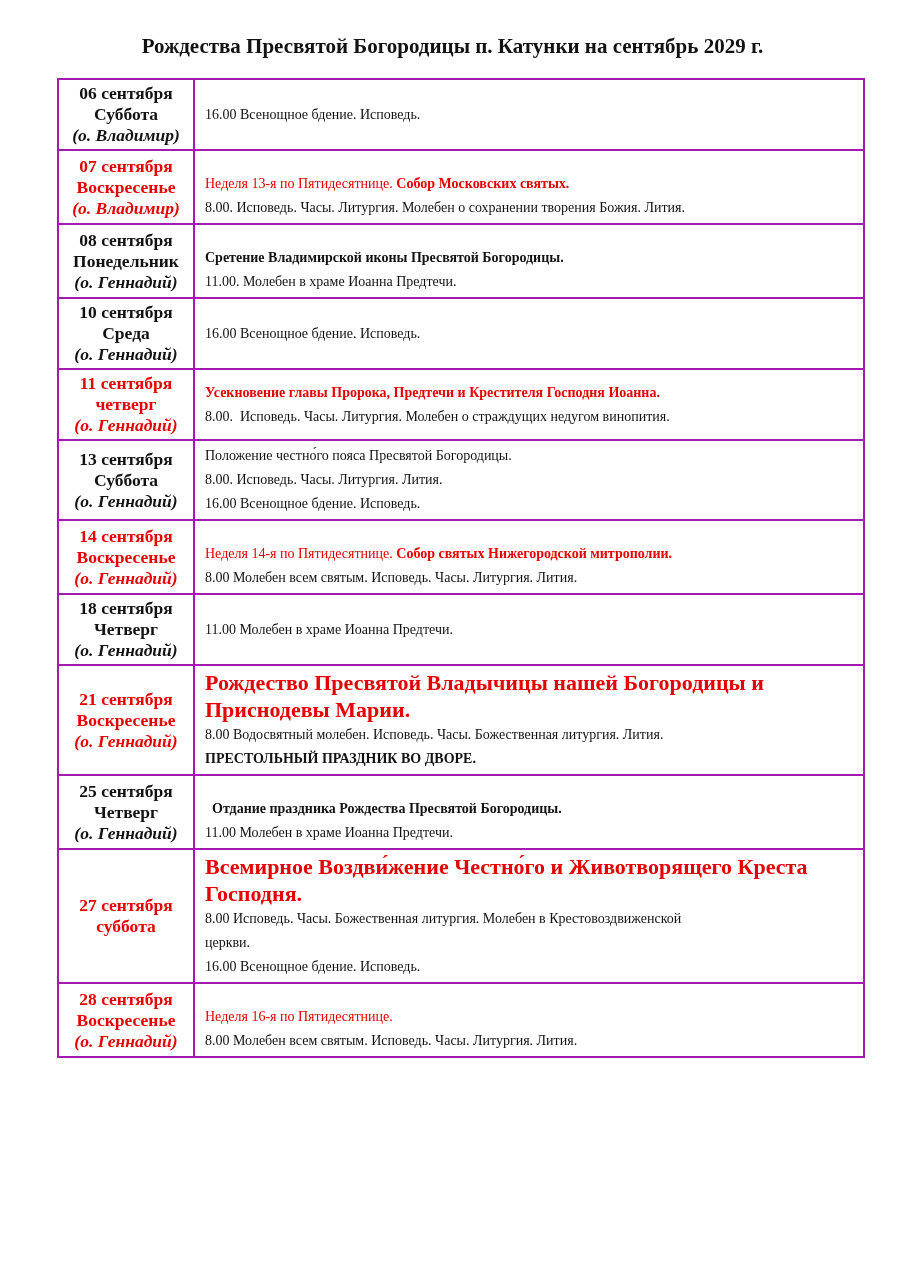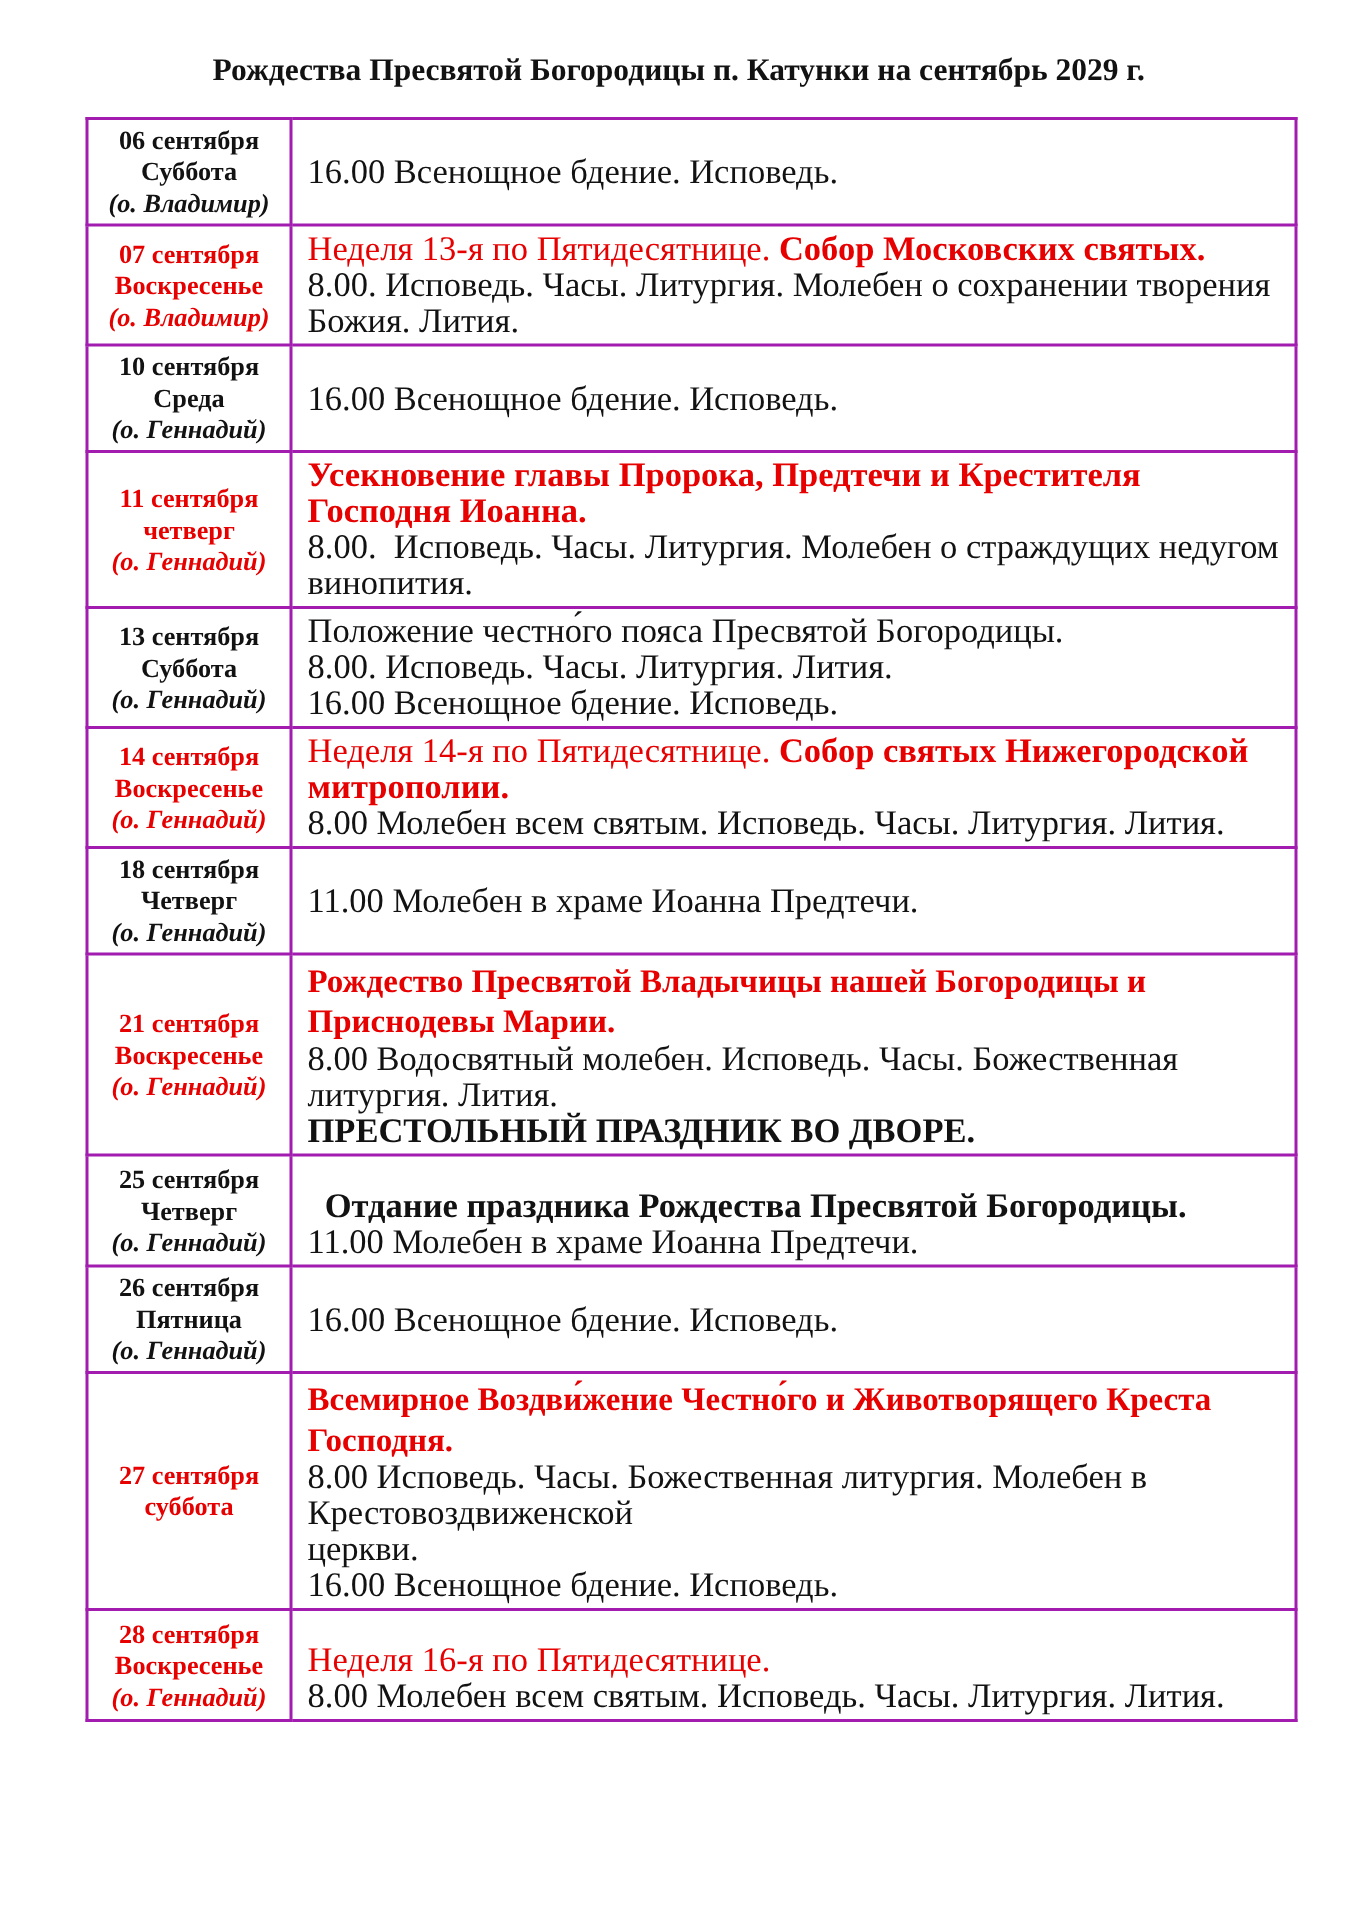--- a/index.html
+++ b/index.html
@@ -30,21 +30,21 @@
   .date-cell.red{color:var(--red,#e60000);}
   .date-line{white-space:nowrap;}
   .date-line.priest{font-style:italic;}
   .cellbox{
     display:flex;flex-direction:column;justify-content:center;
     padding:3px 10px;min-height:50px;
   }
   .layout-center .cellbox{min-height:60px;}
   .layout-spread .cellbox{justify-content:flex-end;min-height:66px;}
   .layout-stack .cellbox{justify-content:center;font-family:Liberation Serif, serif;}
-  .content-line{font-size:23px;line-height:24px;color:#121212;}
+  .content-line{font-size:14px;line-height:24px;color:#121212;}
   .content-line.red{color:var(--red,#e60000);}
   .content-line.lg{font-size:22px;line-height:27px;}
   .b{font-weight:bold;}
 </style>
 </head>
 <body>
 
 <div class="page">
   <p class="title-line" id="title2">Рождества Пресвятой Богородицы п. Катунки на сентябрь 2029 г.</p>
 
@@ -74,20 +74,33 @@
             <div class="date-line priest">(о. Владимир)</div>
           </td>
     <td class="content-cell">
       <div class="cellbox">
               <div class="content-line red"><span>Неделя 13-я по Пятидесятнице. </span><span class="b">Собор Московских святых.</span></div>
               <div class="content-line black"><span>8.00. Исповедь. Часы. Литургия. Молебен о сохранении творения Божия. Лития.</span></div>
             </div>
     </td>
   </tr>
 
+  <tr class="layout-spread">
+    <td class="date-cell black">
+            <div class="date-line">08 сентября</div>
+            <div class="date-line">Понедельник</div>
+            <div class="date-line priest">(о. Геннадий)</div>
+          </td>
+    <td class="content-cell">
+      <div class="cellbox">
+              <div class="content-line black"><span class="b">Сретение Владимирской иконы Пресвятой Богородицы.</span></div>
+              <div class="content-line black"><span>11.00. Молебен в храме Иоанна Предтечи.</span></div>
+            </div>
+    </td>
+  </tr>
 
   <tr class="layout-center">
     <td class="date-cell black">
             <div class="date-line">10 сентября</div>
             <div class="date-line">Среда</div>
             <div class="date-line priest">(о. Геннадий)</div>
           </td>
     <td class="content-cell">
       <div class="cellbox">
               <div class="content-line black"><span>16.00 Всенощное бдение. Исповедь.</span></div>
@@ -175,32 +188,20 @@
             <div class="date-line priest">(о. Геннадий)</div>
           </td>
     <td class="content-cell">
       <div class="cellbox">
               <div class="content-line black"><span class="b">&nbsp;&nbsp;Отдание праздника Рождества Пресвятой Богородицы.</span></div>
               <div class="content-line black"><span>11.00 Молебен в храме Иоанна Предтечи.</span></div>
             </div>
     </td>
   </tr>
 
-  <tr class="layout-center">
-    <td class="date-cell black">
-            <div class="date-line">26 сентября</div>
-            <div class="date-line">Пятница</div>
-            <div class="date-line priest">(о. Геннадий)</div>
-          </td>
-    <td class="content-cell">
-      <div class="cellbox">
-              <div class="content-line black"><span>16.00 Всенощное бдение. Исповедь.</span></div>
-            </div>
-    </td>
-  </tr>
 
   <tr class="layout-stack">
     <td class="date-cell red">
             <div class="date-line">27 сентября</div>
             <div class="date-line">суббота</div>
           </td>
     <td class="content-cell">
       <div class="cellbox">
               <div class="content-line red lg"><span class="b">Всемирное Воздви́жение Честно́го и Животворящего Креста</span></div>
               <div class="content-line red lg"><span class="b">Господня.</span></div>

